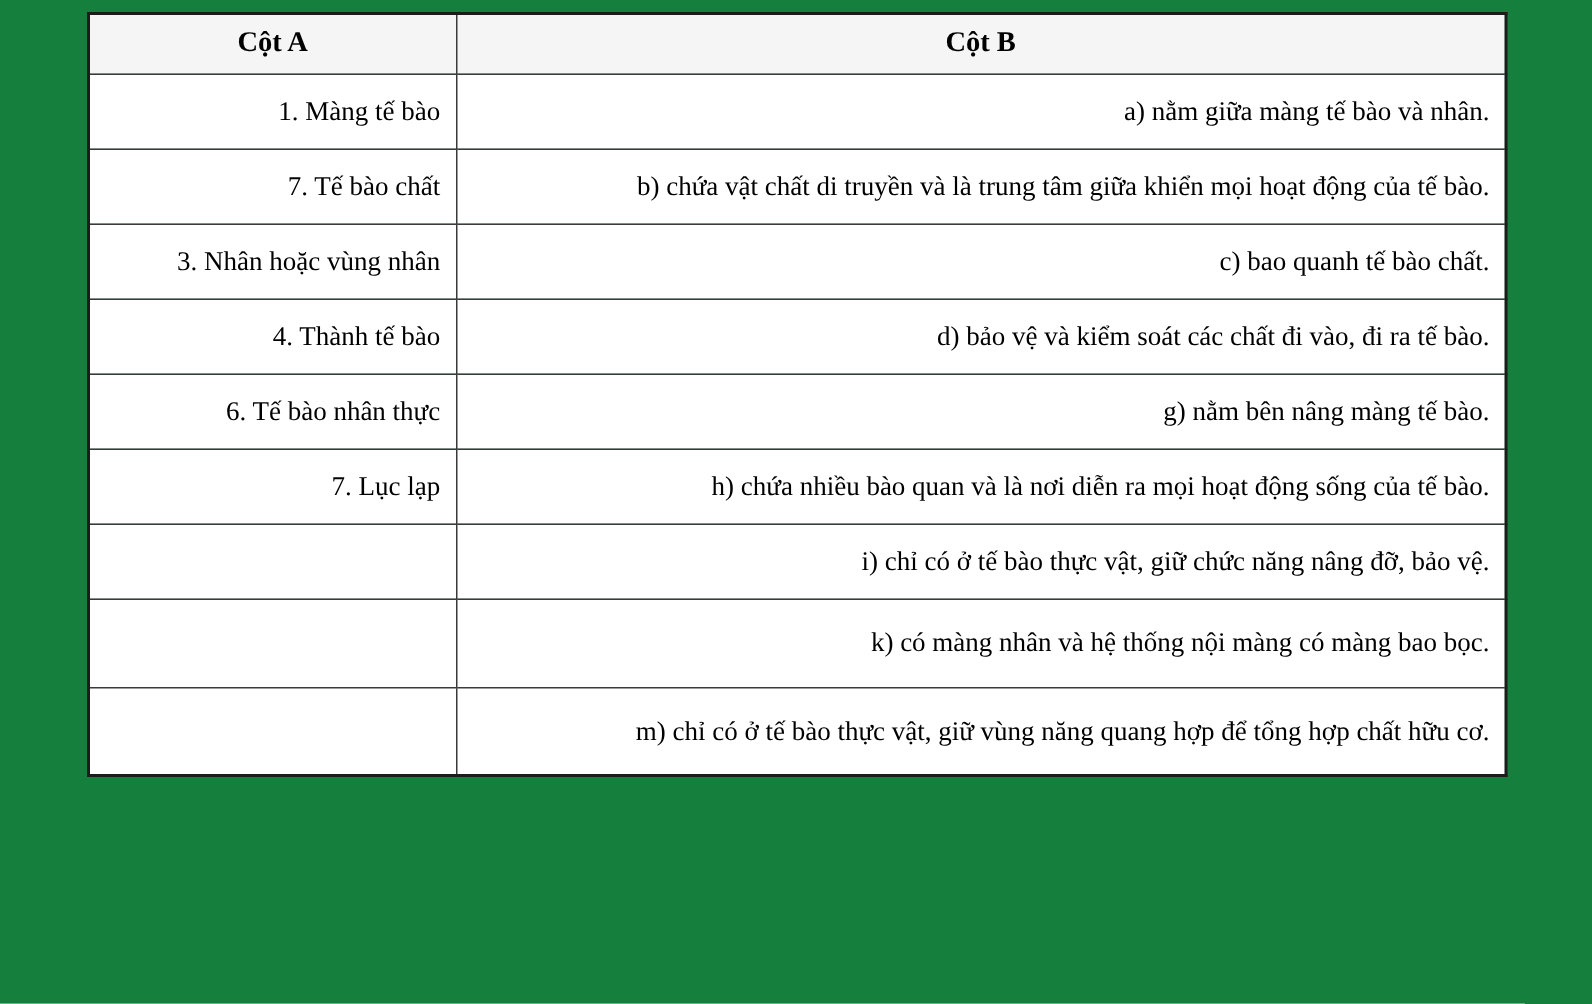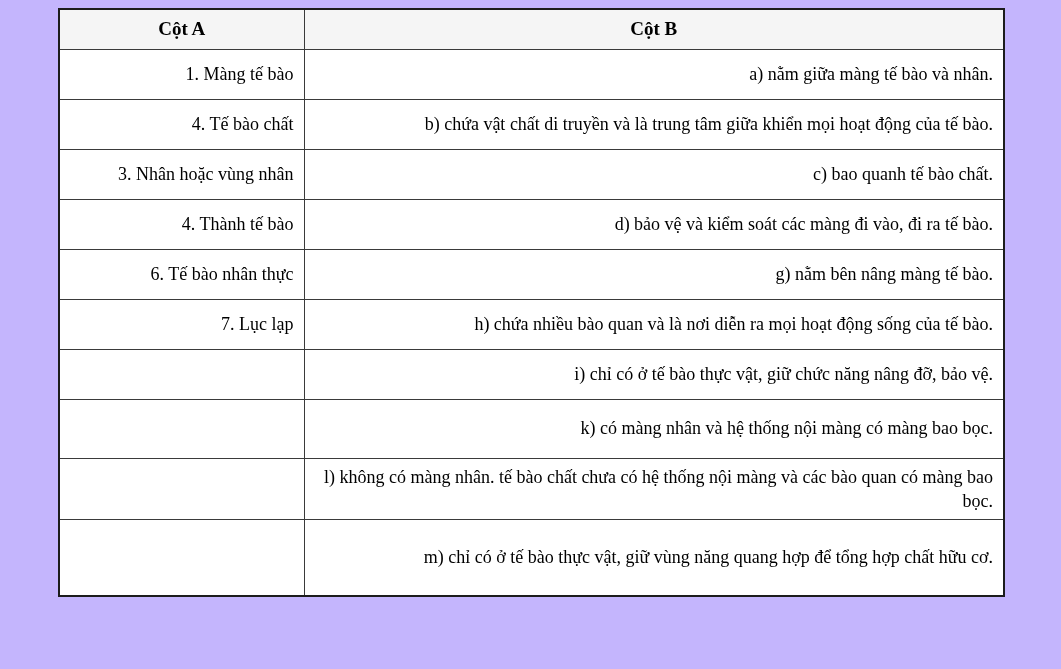--- a/index.html
+++ b/index.html
@@ -7,21 +7,21 @@
     padding: 0;
     background: #ffffff;
     font-family: "Liberation Serif", "DejaVu Serif", serif;
     color: #000000;
   }
   .page {
     width: 1061px;
     height: 669px;
     box-sizing: border-box;
     padding: 8px 0 0 58px;
-    background: #c4b5fd;
+    background: #15803d;
   }
   table.match-table {
     border-collapse: collapse;
     width: 945px;
     border: 2px solid #1c1c1c;
     table-layout: fixed;
   }
   .match-table th,
   .match-table td {
     border: 1px solid #3a3a3a;
@@ -61,50 +61,46 @@
         <th class="col-a">Cột A</th>
         <th class="col-b">Cột B</th>
       </tr>
     </thead>
     <tbody>
       <tr>
         <td class="col-a">1. Màng tế bào</td>
         <td class="col-b">a) nằm giữa màng tế bào và nhân.</td>
       </tr>
       <tr>
-        <td class="col-a">4. Tế bào chất</td>
+        <td class="col-a">7. Tế bào chất</td>
         <td class="col-b">b) chứa vật chất di truyền và là trung tâm giữa khiển mọi hoạt động của tế bào.</td>
       </tr>
       <tr>
         <td class="col-a">3. Nhân hoặc vùng nhân</td>
         <td class="col-b">c) bao quanh tế bào chất.</td>
       </tr>
       <tr>
         <td class="col-a">4. Thành tế bào</td>
-        <td class="col-b">d) bảo vệ và kiểm soát các màng đi vào, đi ra tế bào.</td>
+        <td class="col-b">d) bảo vệ và kiểm soát các chất đi vào, đi ra tế bào.</td>
       </tr>
       <tr>
         <td class="col-a">6. Tế bào nhân thực</td>
         <td class="col-b">g) nằm bên nâng màng tế bào.</td>
       </tr>
       <tr>
         <td class="col-a">7. Lục lạp</td>
         <td class="col-b">h) chứa nhiều bào quan và là nơi diễn ra mọi hoạt động sống của tế bào.</td>
       </tr>
       <tr>
         <td class="col-a"></td>
         <td class="col-b">i) chỉ có ở tế bào thực vật, giữ chức năng nâng đỡ, bảo vệ.</td>
       </tr>
       <tr>
         <td class="col-a"></td>
         <td class="col-b">k) có màng nhân và hệ thống nội màng có màng bao bọc.</td>
       </tr>
       <tr>
         <td class="col-a"></td>
-        <td class="col-b">l) không có màng nhân. tế bào chất chưa có hệ thống nội màng và các bào quan có màng bao bọc.</td>
-      </tr>
-      <tr>
-        <td class="col-a"></td>
         <td class="col-b">m) chỉ có ở tế bào thực vật, giữ vùng năng quang hợp để tổng hợp chất hữu cơ.</td>
       </tr>
     </tbody>
   </table>
 </div>
 
 </body></html>

